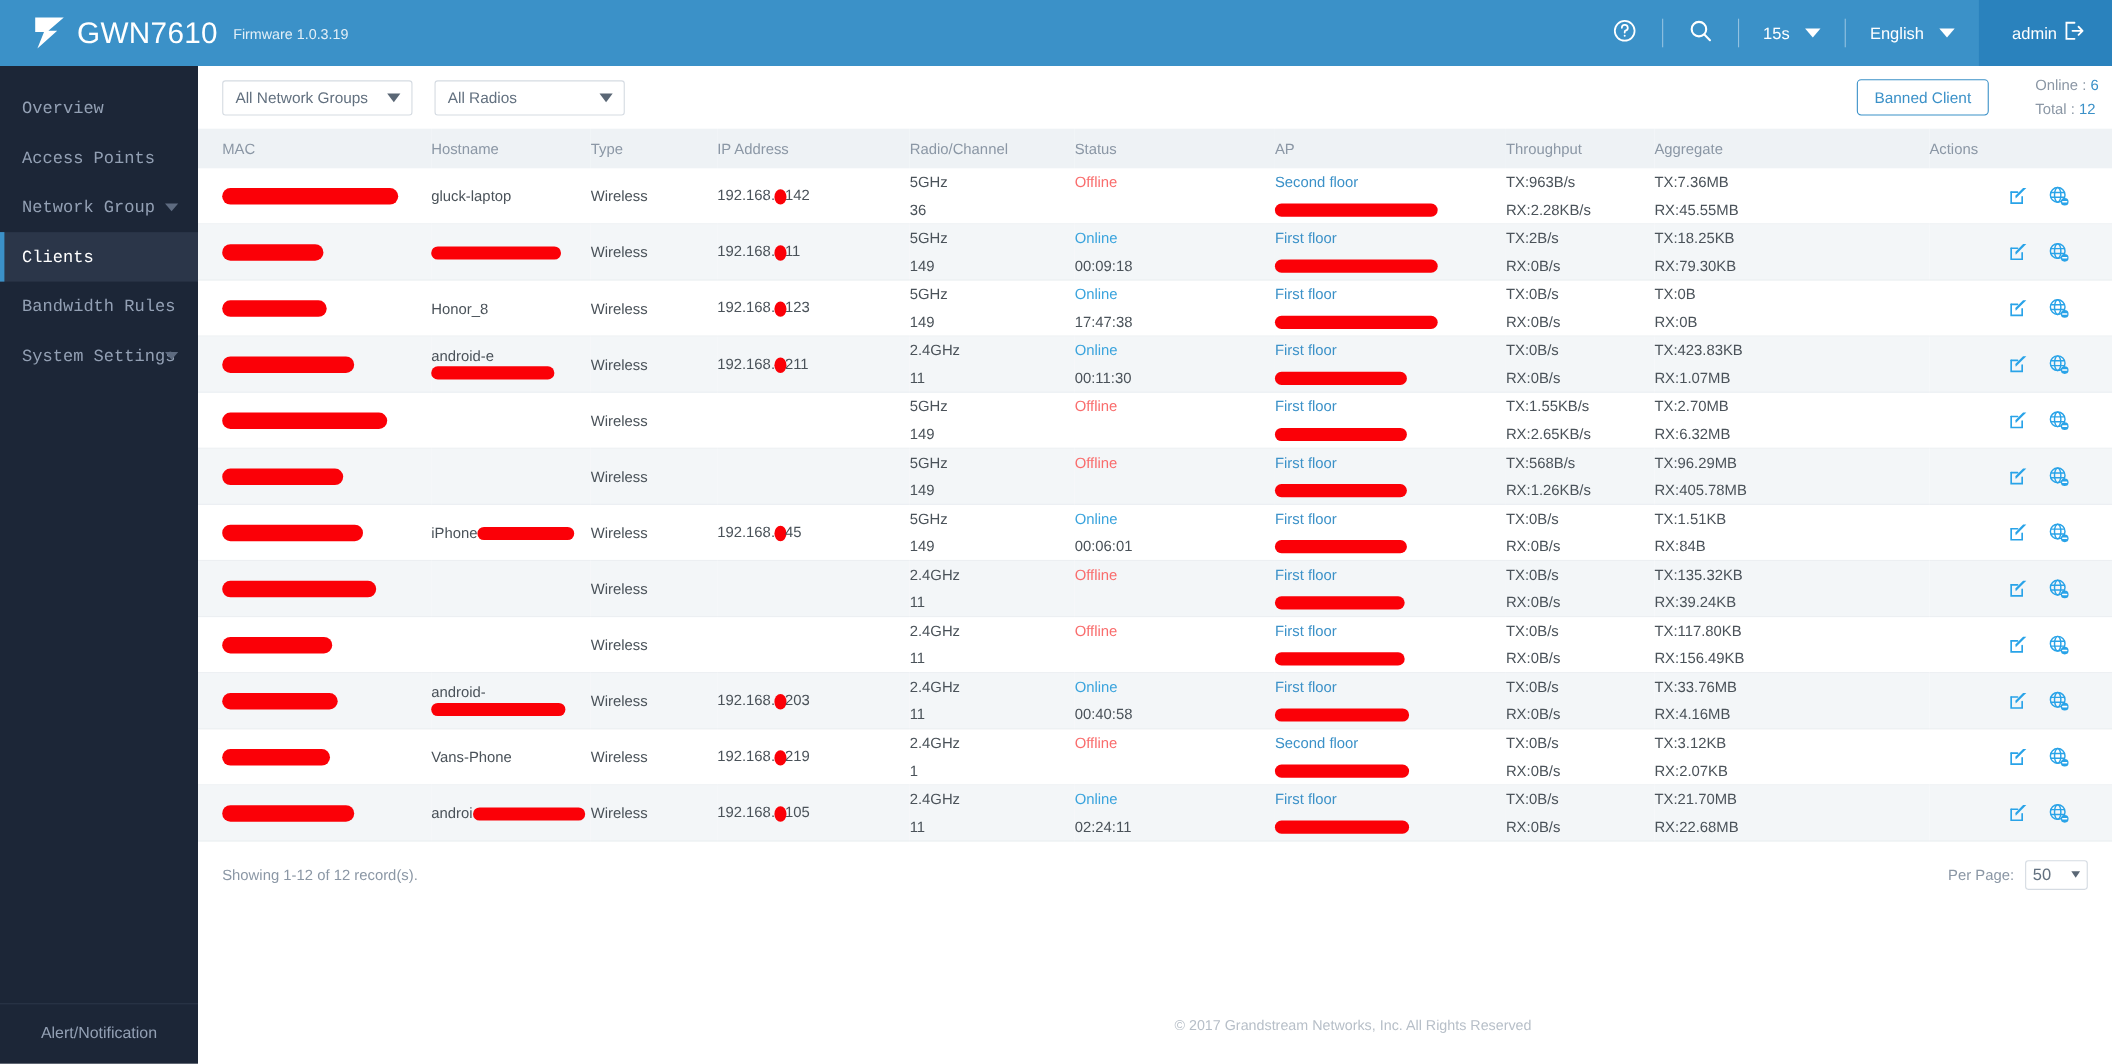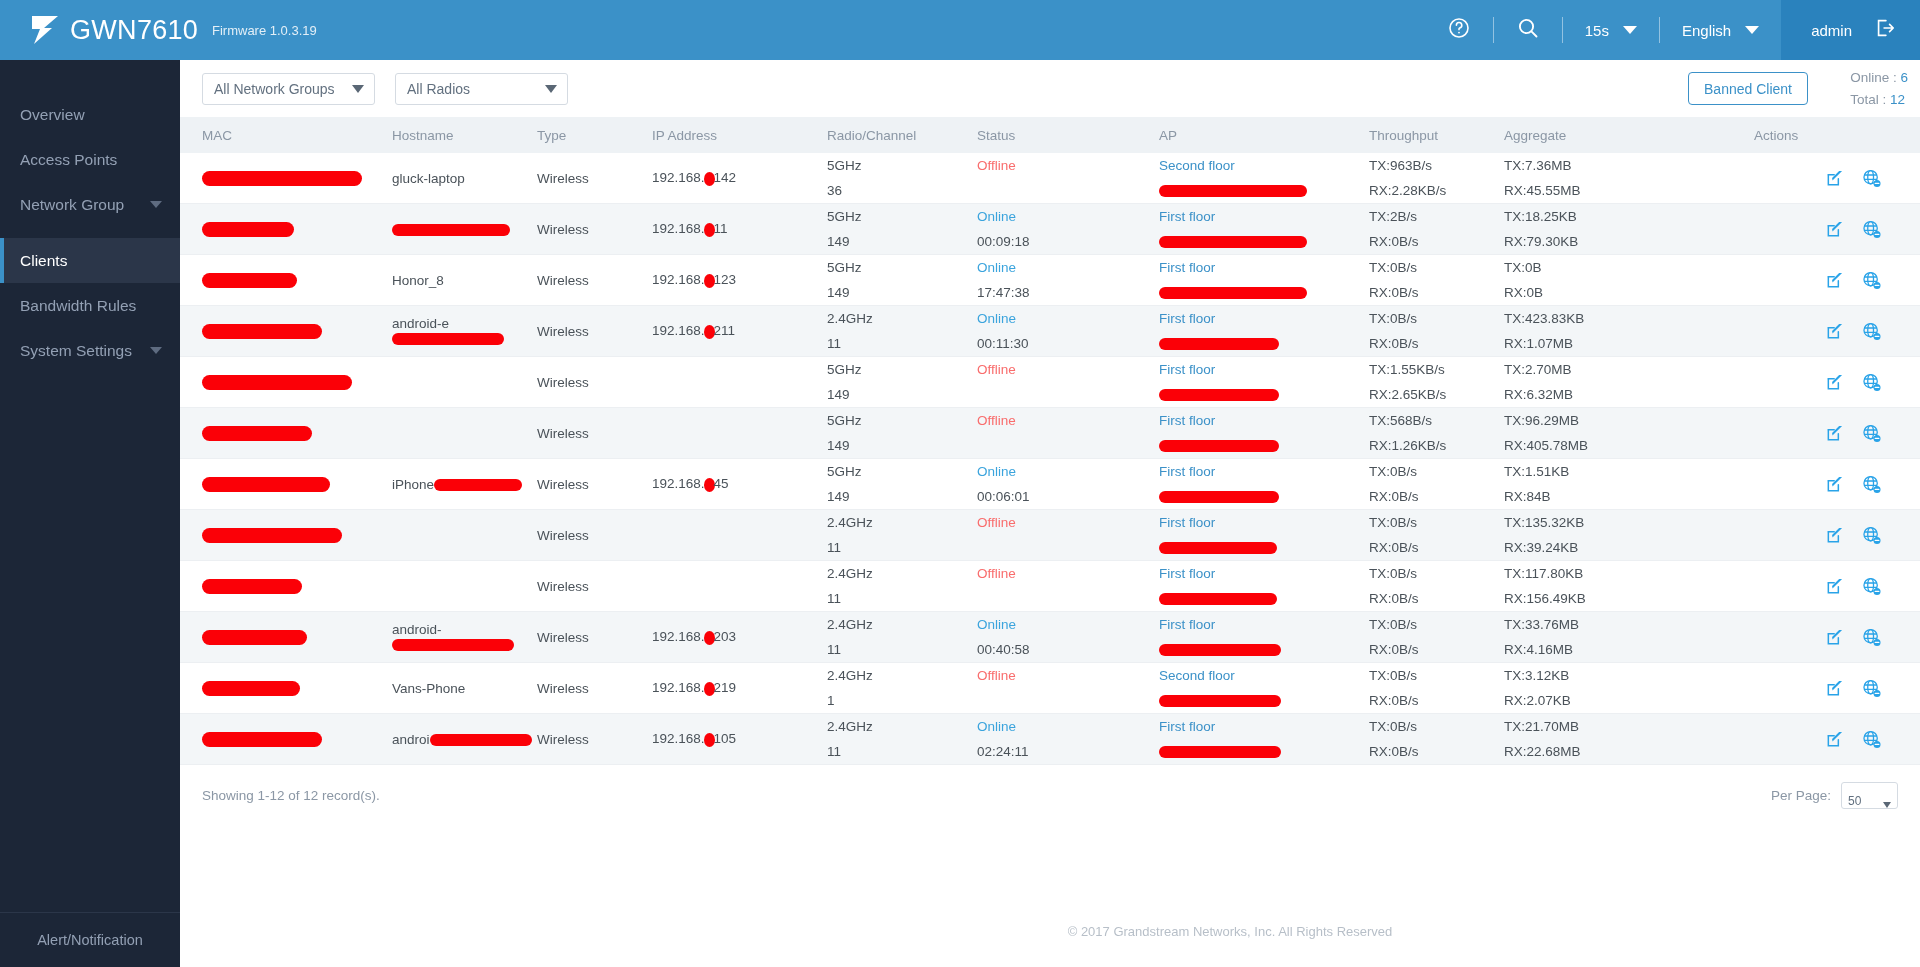--- a/index.html
+++ b/index.html
@@ -36,39 +36,39 @@
     padding: 0 22px; height: 60px; cursor: pointer;
   }
   .hdr-sep { width: 1px; height: 26px; background: rgba(255,255,255,.45); }
   .hdr-text { font-size: 15px; color: #ffffff; }
   .caret-down {
     width: 0; height: 0; margin-left: 14px;
     border-left: 7px solid transparent; border-right: 7px solid transparent;
     border-top: 8px solid #ffffff;
   }
   .user-box {
-    display: flex; align-items: center; gap: 22px;
+    display: flex; align-items: center; gap: 4px;
     background: #2a82bd; height: 60px; padding: 0 24px 0 30px;
     cursor: pointer;
   }
 
   
   .sidebar {
     position: absolute; top: 60px; left: 0;
     width: 180px; height: 907px;
     background: #1c2637;
   }
-  .nav { padding-top: 32px; }
+  .nav { padding-top: 16px; font-family: Liberation Mono, monospace; }
   .nav-item {
     height: 45px; display: flex; align-items: center;
     padding-left: 20px; color: #93a0b4; font-size: 15.5px;
     cursor: pointer; position: relative;
   }
   .nav-item.active {
-    background: #2b3649; color: #ffffff; margin-top: 11px;
+    background: #2b3649; color: #ffffff;
   }
   .nav-item.active::before {
     content: ""; position: absolute; left: 0; top: 0;
     width: 4px; height: 45px; background: #3b91c8;
   }
   .nav-caret {
     position: absolute; right: 18px;
     width: 0; height: 0;
     border-left: 6px solid transparent; border-right: 6px solid transparent;
     border-top: 7px solid #5e6b80;
@@ -155,22 +155,22 @@
     height: 60px; display: flex; align-items: center;
     padding: 0 22px; position: relative;
   }
   .showing { font-size: 13.5px; color: #8b97a5; }
   .perpage {
     position: absolute; right: 22px; display: flex; align-items: center; gap: 10px;
     font-size: 13.5px; color: #8b97a5;
   }
   .perpage-select {
     width: 57px; height: 27px; border: 1px solid #d5dbe2; border-radius: 3px;
-    display: flex; align-items: flex-end; padding: 0 6px;
-    color: #62707f; font-size: 12px; position: relative; background: #fff; cursor: pointer;
+    display: flex; align-items: center; padding: 0 6px;
+    color: #62707f; font-size: 15px; position: relative; background: #fff; cursor: pointer;
   }
   .perpage-select .sc2 {
     position: absolute; right: 6px;
     width: 0; height: 0;
     border-left: 4.5px solid transparent; border-right: 4.5px solid transparent;
     border-top: 6px solid #5a6775;
   }
   .copyright {
     position: absolute; bottom: 28px; left: 180px; width: 1740px;
     text-align: center; font-size: 13px; color: #b7bfc8;

